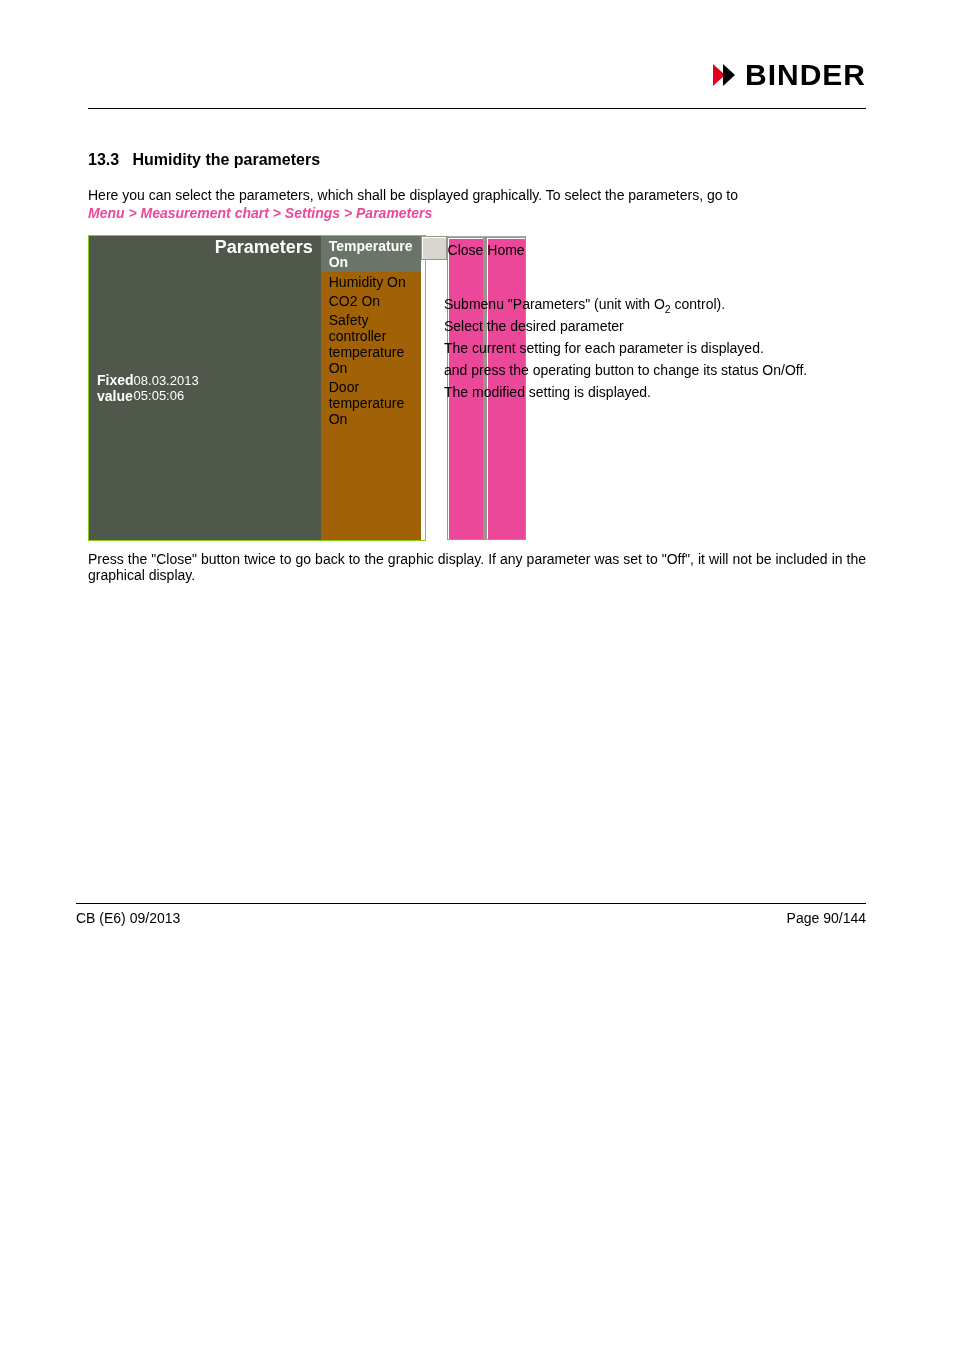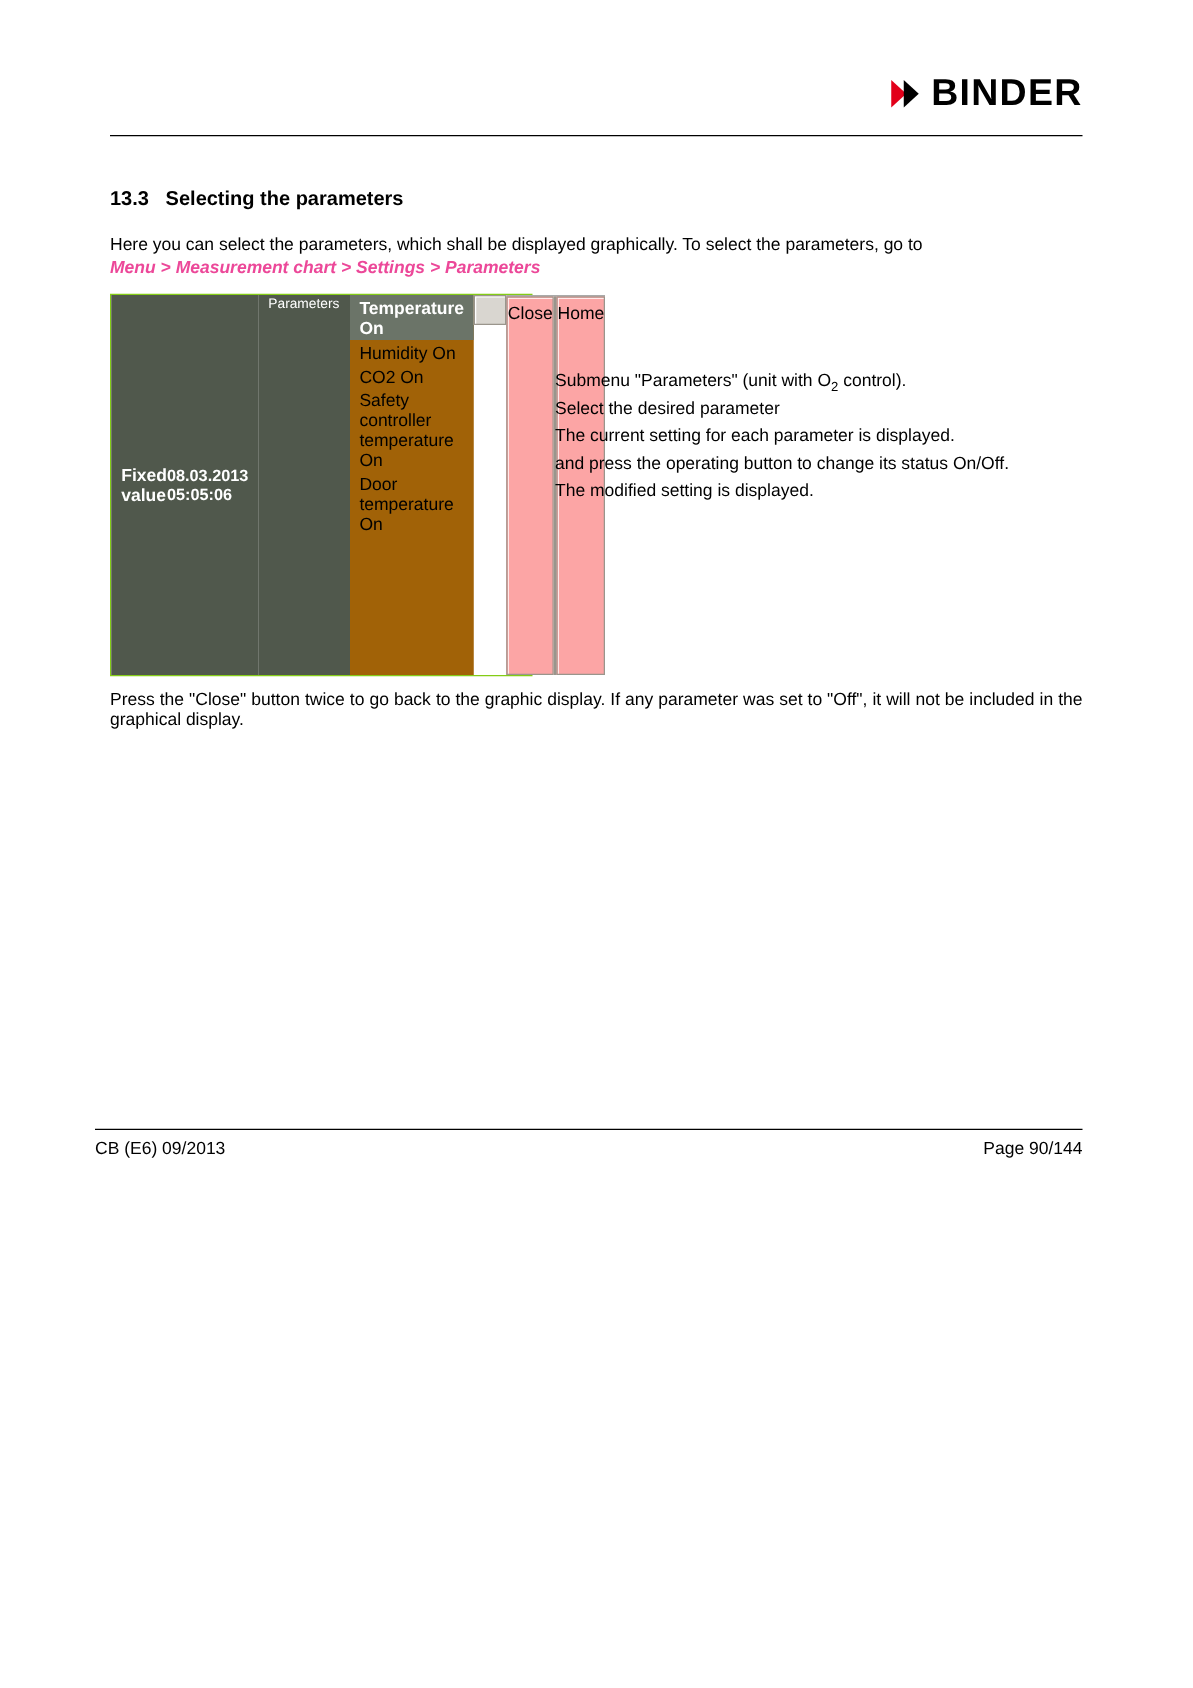--- a/index.html
+++ b/index.html
@@ -69,27 +69,27 @@
   .title-bar {
     background: #50584c;
     color: #fff;
     display: flex;
     justify-content: space-between;
     align-items: center;
     padding: 3px 8px;
     font-weight: bold;
     font-size: 14px;
   }
-  .title-bar .dt { font-weight: bold; font-size: 13px; }
+  .title-bar .dt { font-weight: normal; font-size: 13px; }
   .sub-bar {
     background: #50584c;
     color: #fff;
     padding: 1px 8px 3px 8px;
-    font-weight: normal;
-    font-size: 11px;
+    font-weight: bold;
+    font-size: 18px;
   }
   .list-area {
     background: #a16207;
   }
   .list-item {
     padding: 2px 8px 1px 8px;
     font-size: 14px;
     color: #000;
   }
   .list-item.selected {
@@ -118,21 +118,21 @@
   .list-spacer { height: 112px; }
   .button-row {
     display: flex;
     border-top: 1px solid #aaa;
   }
   .button-row .btn {
     flex: 1;
     text-align: center;
     font-size: 14px;
     padding: 4px 0;
-    background: #fca5a5;
+    background: #ec4899;
     border: 1px solid #9a958c;
     box-shadow: inset 1px 1px 0 #fff;
     color: #000;
   }
   .button-row .gap-btn {
     flex: 1.2;
     background: #d9d6d0;
     border: 1px solid #9a958c;
     box-shadow: inset 1px 1px 0 #fff;
   }
@@ -177,21 +177,21 @@
           <polygon points="2,4 14,15 2,26" fill="#e2001a"></polygon>
           <polygon points="12,4 24,15 12,26" fill="#000"></polygon>
         </svg>
       </span>
       <span class="logo-text">BINDER</span>
     </div>
   </div>
   <hr class="header-rule">
 
   <h2 class="section-heading">
-    <span>13.3</span>&nbsp;&nbsp;&nbsp;<span>Selecting the parameters</span>
+    <span>13.3</span>&nbsp;&nbsp;&nbsp;<span>Humidity the parameters</span>
   </h2>
 
   <p class="intro-text">Here you can select the parameters, which shall be displayed graphically. To select the parameters, go to</p>
   <p class="menu-path">Menu &gt; Measurement chart &gt; Settings &gt; Parameters</p>
 
   <div class="cols">
     <div class="panel">
       <div class="title-bar">
         <span>Fixed value</span>
         <span class="dt">08.03.2013  05:05:06</span>

